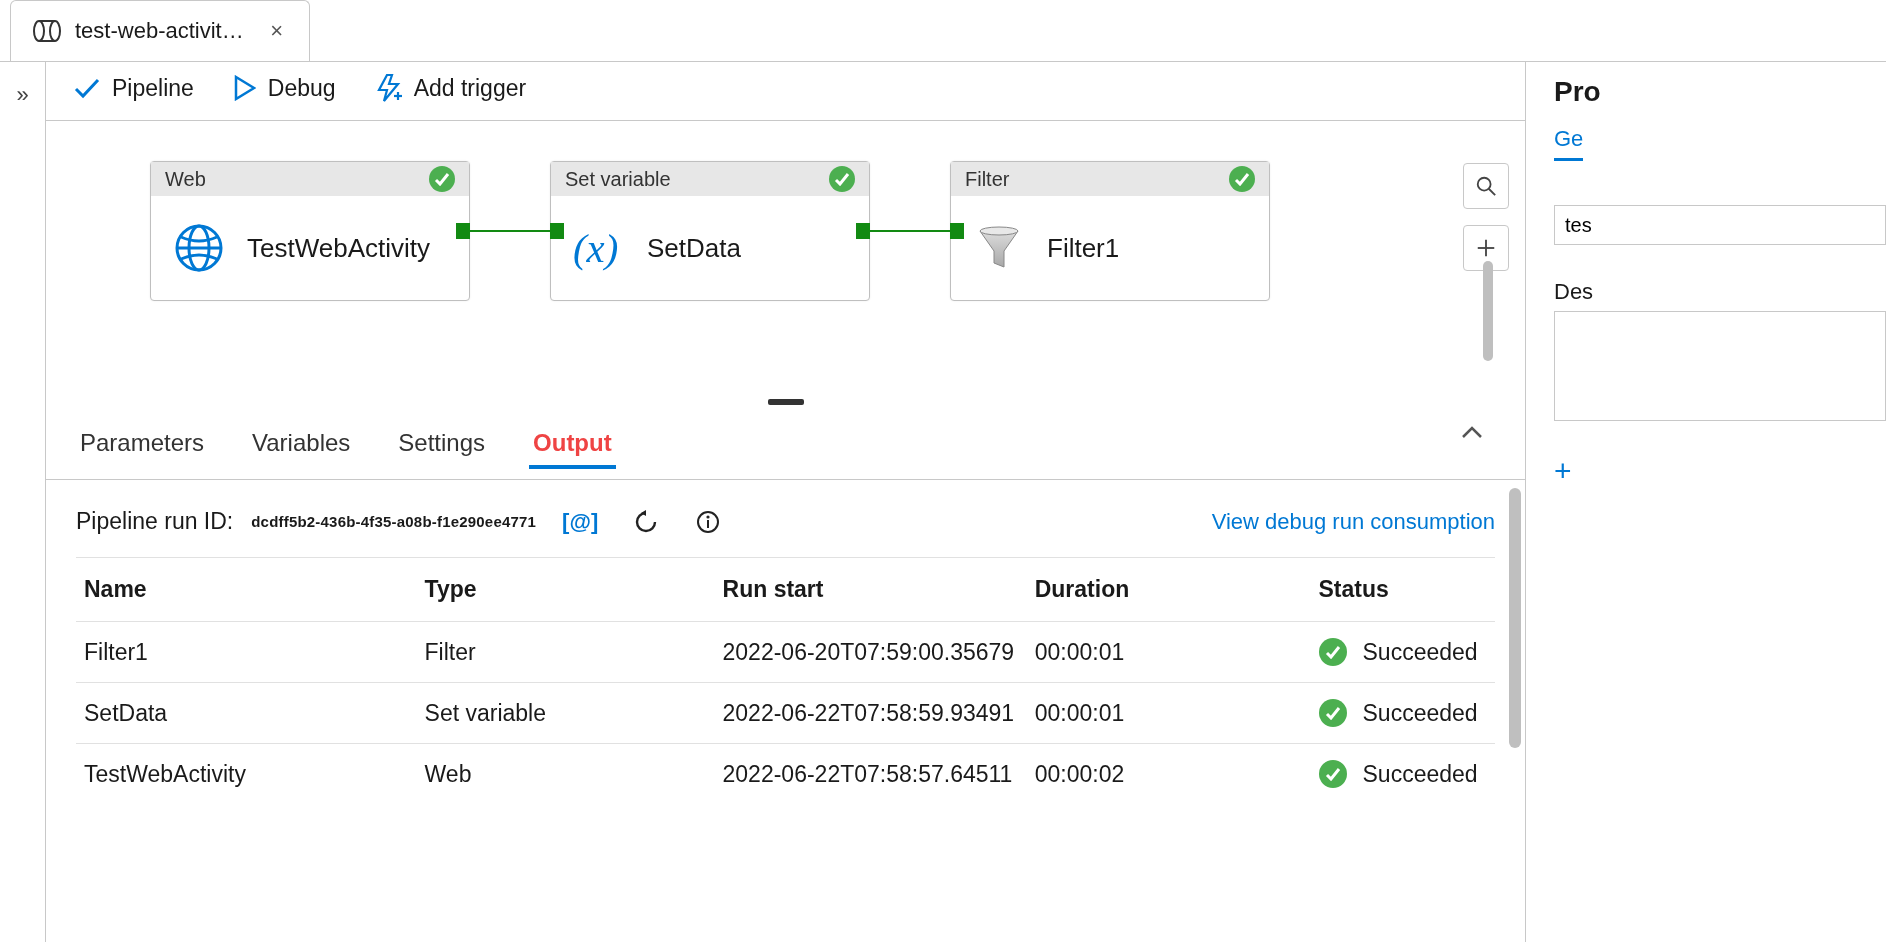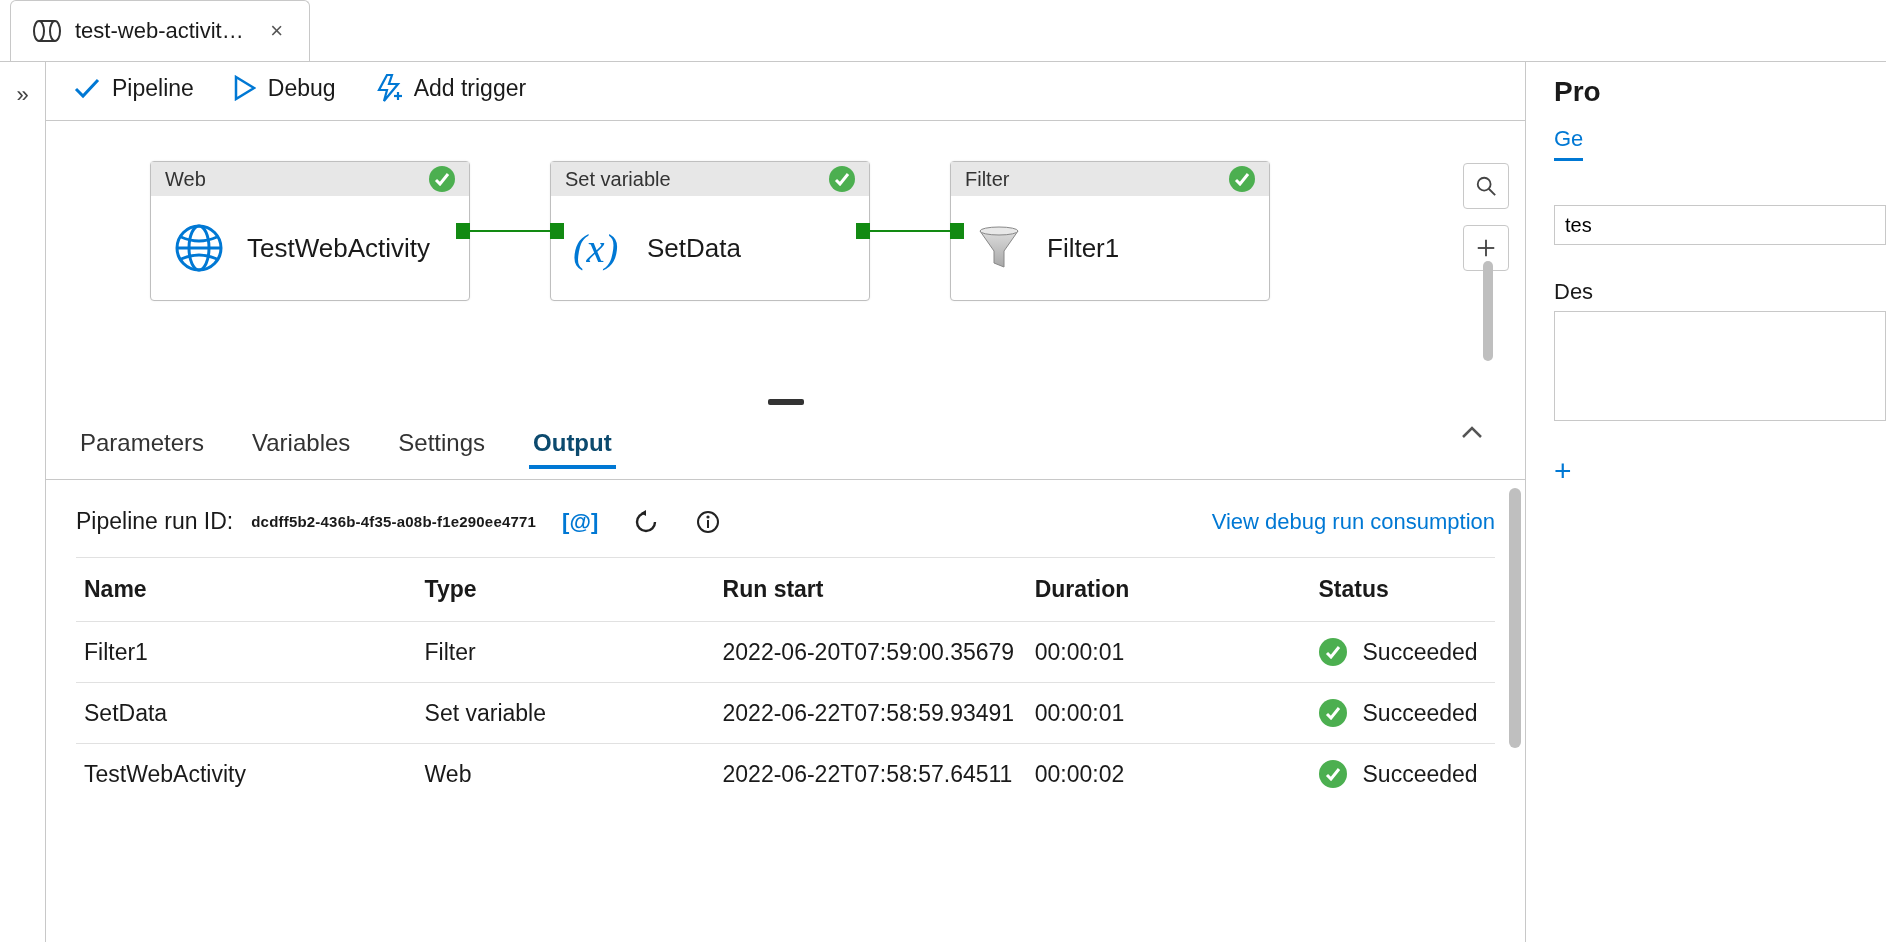--- a/index.html
+++ b/index.html
@@ -122,21 +122,21 @@
   .resize-handle { display: flex; justify-content: center; }
   .resize-handle .bar { width: 36px; height: 6px; background: #333; border-radius: 2px; margin: 8px 0 0 0; }
 
   
   .panel-tabs {
     display: flex; align-items: flex-start; gap: 40px;
     padding: 14px 30px 10px 30px;
     border-bottom: 1px solid var(--gray-border);
   }
   .ptab { font-size: 24px; color: #333; padding: 10px 4px; cursor: pointer; }
-  .ptab.active { color: #0c4a6e; font-weight: 600; border-bottom: 4px solid var(--blue); padding-bottom: 8px; }
+  .ptab.active { color: #ef4444; font-weight: 600; border-bottom: 4px solid var(--blue); padding-bottom: 8px; }
   .ptabs-spacer { flex: 1; }
   .chev-up { font-size: 22px; color: #555; cursor: pointer; padding: 6px 12px; }
 
   .output {
     flex: 1; overflow: auto; position: relative;
     padding: 0 30px;
   }
   .run-row {
     display: flex; align-items: center; gap: 18px;
     padding: 28px 0 22px 0;

